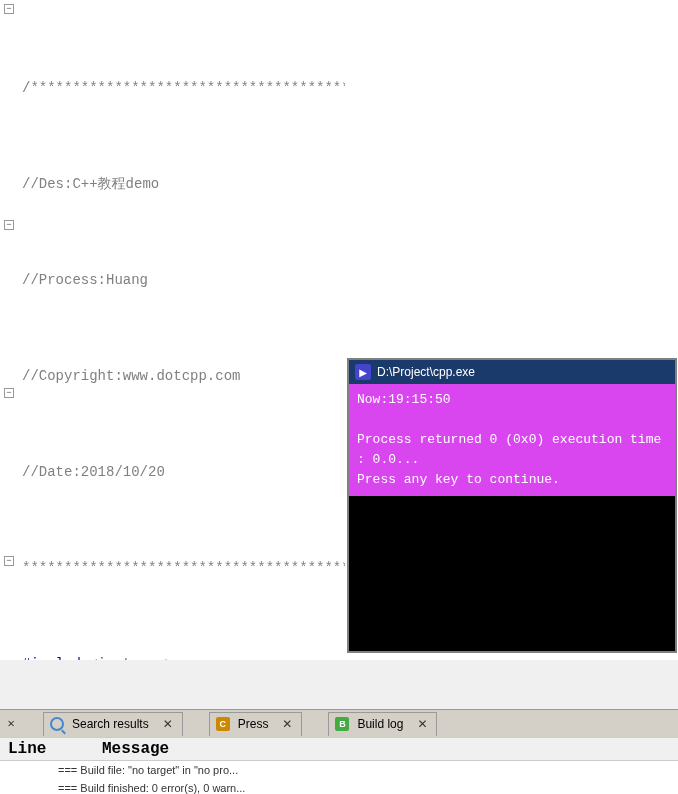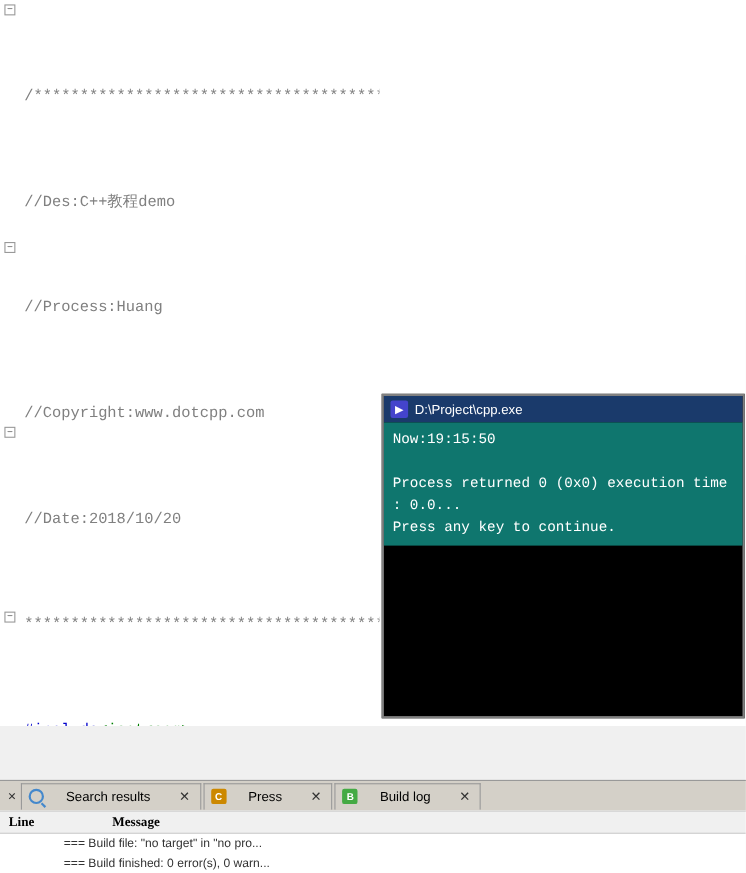--- a/index.html
+++ b/index.html
@@ -86,21 +86,21 @@
       font-size: 10px;
       color: white;
     }
 
     .terminal-content {
       color: #ffffff;
       font-family: 'Courier New', monospace;
       font-size: 13px;
       padding: 6px 8px;
       line-height: 20px;
-      background: #0f766e;
+      background: #d946ef;
     }
 
     
     .bottom-tabs {
       position: absolute;
       bottom: 57px;
       left: 0;
       width: 678px;
       height: 28px;
       background: #d4d0c8;
@@ -127,21 +127,22 @@
       height: 24px;
       padding: 0 6px;
       background: #d4d0c8;
       border: 1px solid #999;
       border-bottom: none;
       margin-right: 2px;
       font-family: Arial, sans-serif;
       font-size: 12px;
       cursor: pointer;
       color: #000;
-      gap: 20px;
+      gap: 8px;
+      margin-left: 24px;
     }
 
     .tab-icon-search {
       width: 14px;
       height: 14px;
       border: 2px solid #4488cc;
       border-radius: 50%;
       position: relative;
       display: inline-block;
     }
@@ -190,22 +191,22 @@
       width: 678px;
       height: 57px;
       background: #ffffff;
       border-top: 1px solid #ccc;
       overflow: hidden;
     }
 
     .message-header {
       display: flex;
       padding: 2px 8px;
-      font-family: Liberation Serif, serif;
-      font-size: 12px;
+      font-family: Liberation Mono, monospace;
+      font-size: 16px;
       font-weight: bold;
       color: #000;
       background: #f0f0f0;
       border-bottom: 1px solid #ccc;
     }
 
     .message-header .col-line {
       width: 50px;
     }
 

